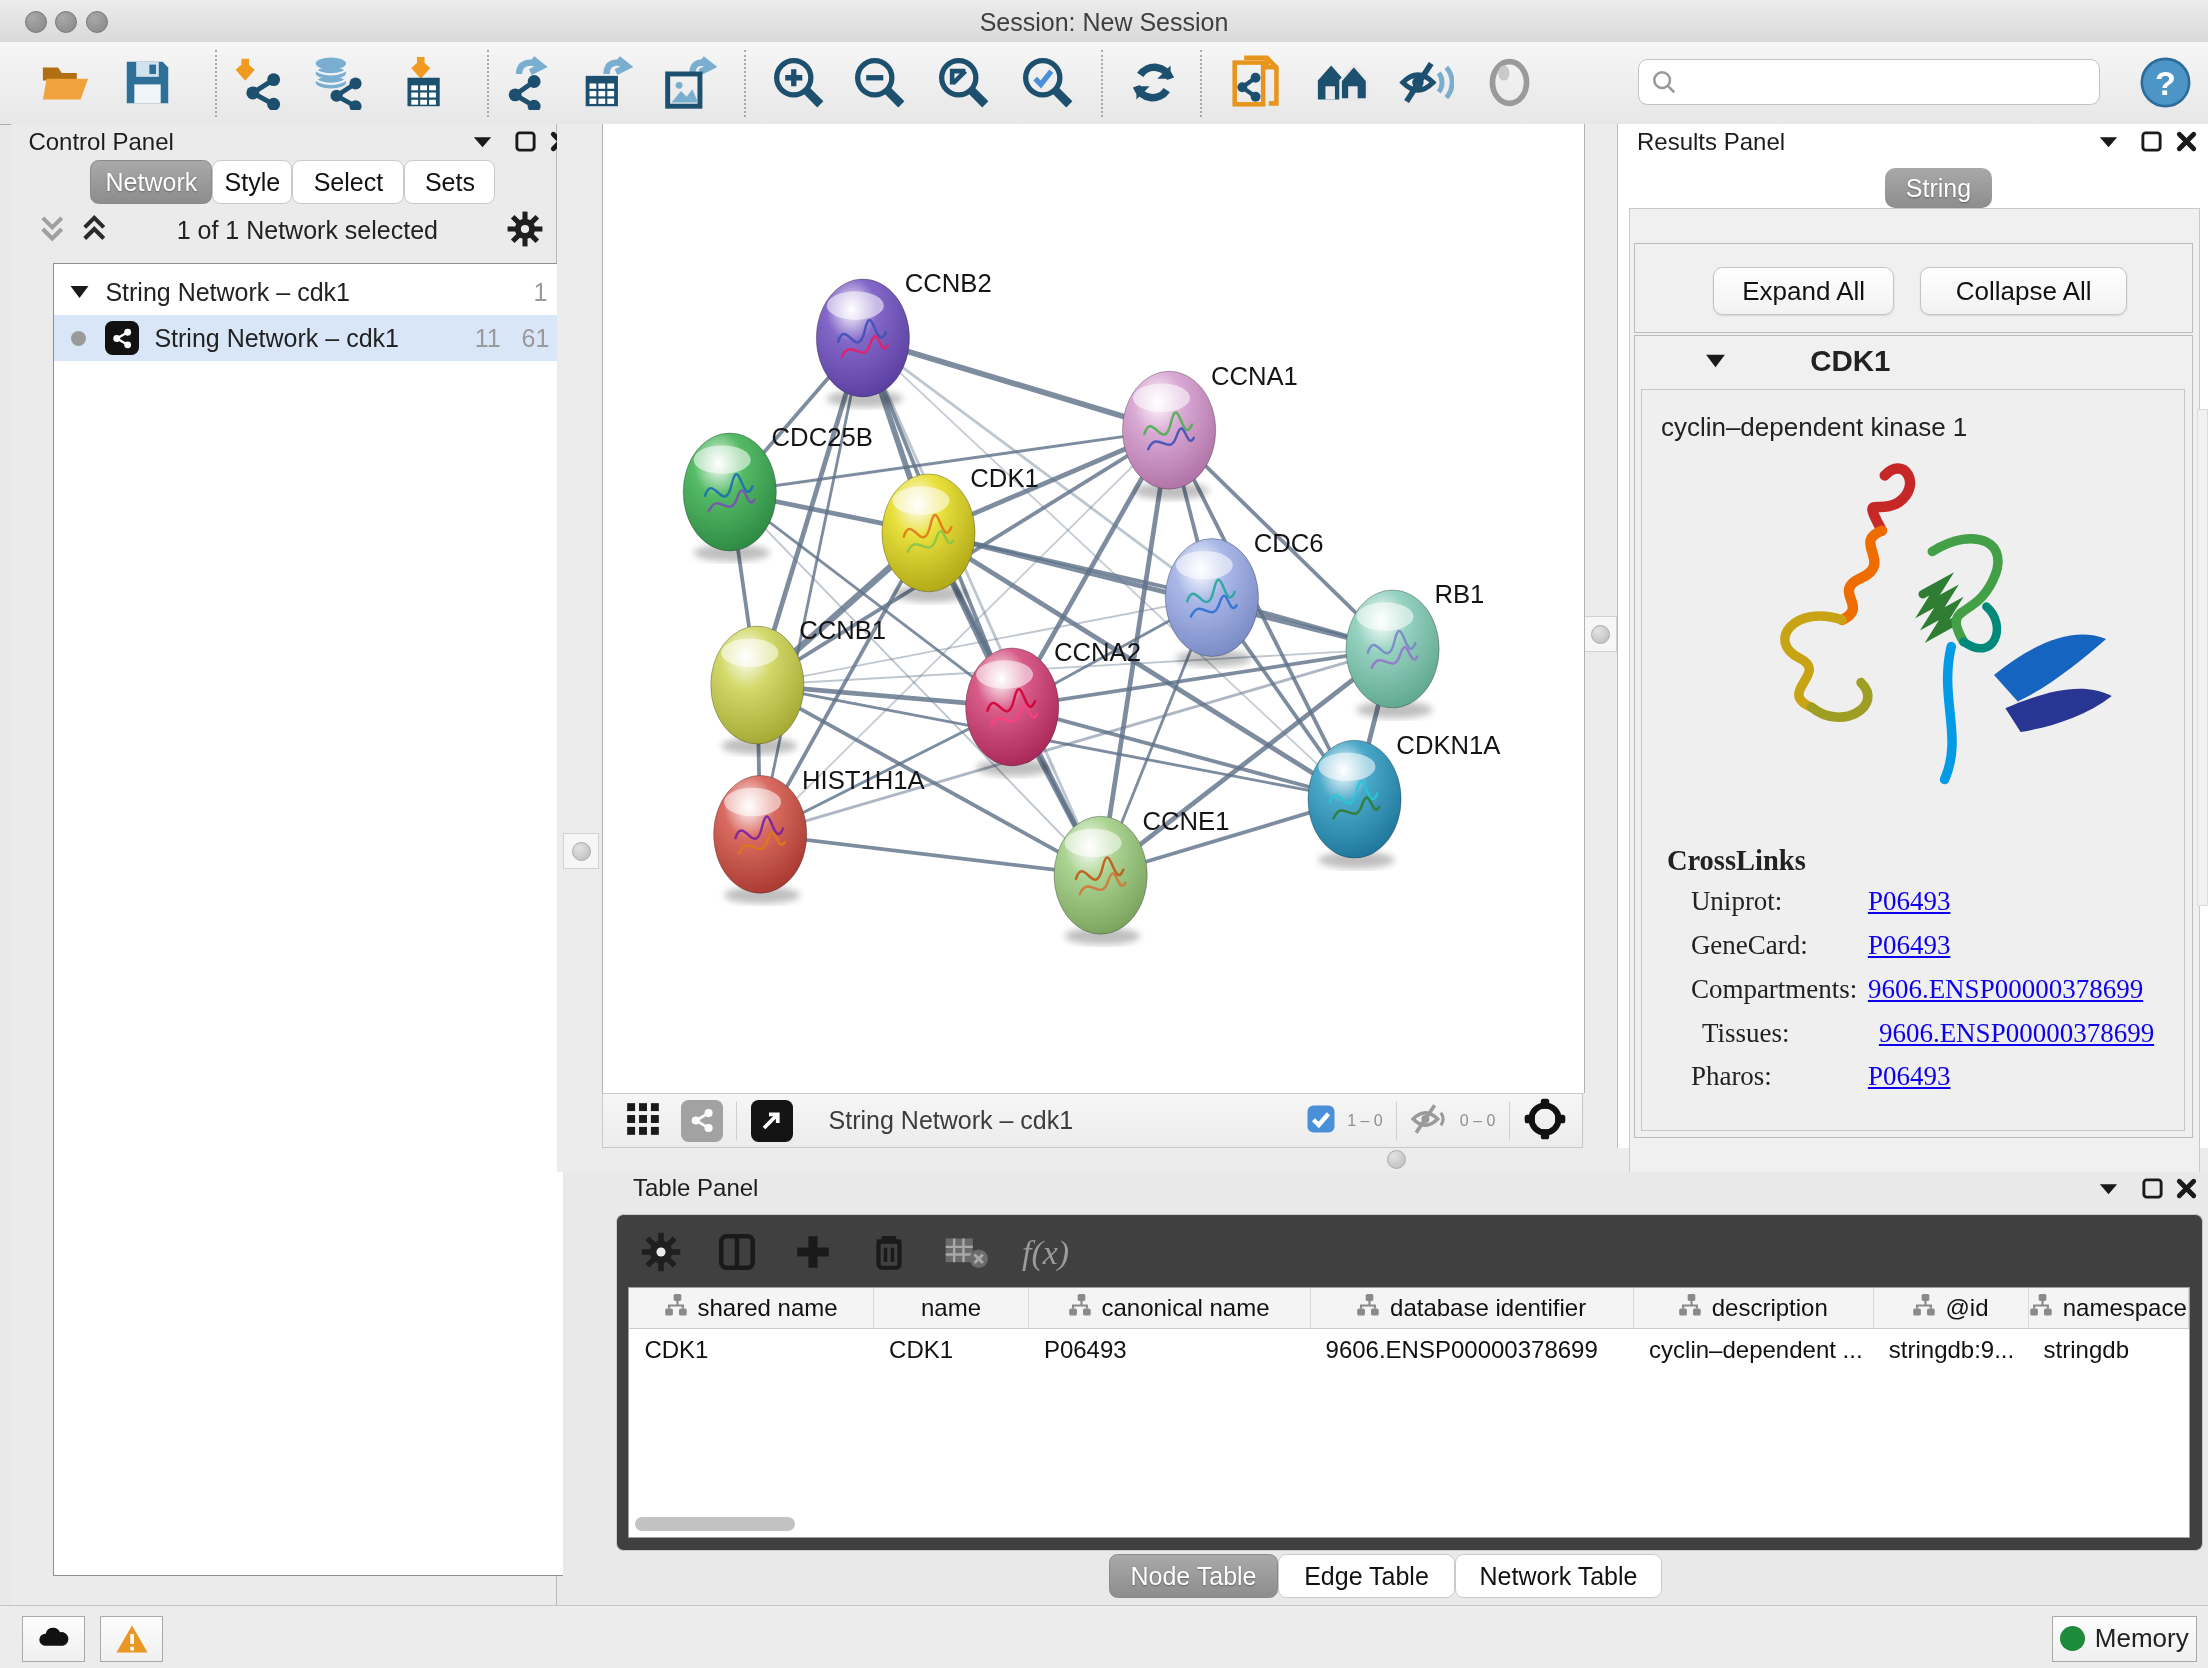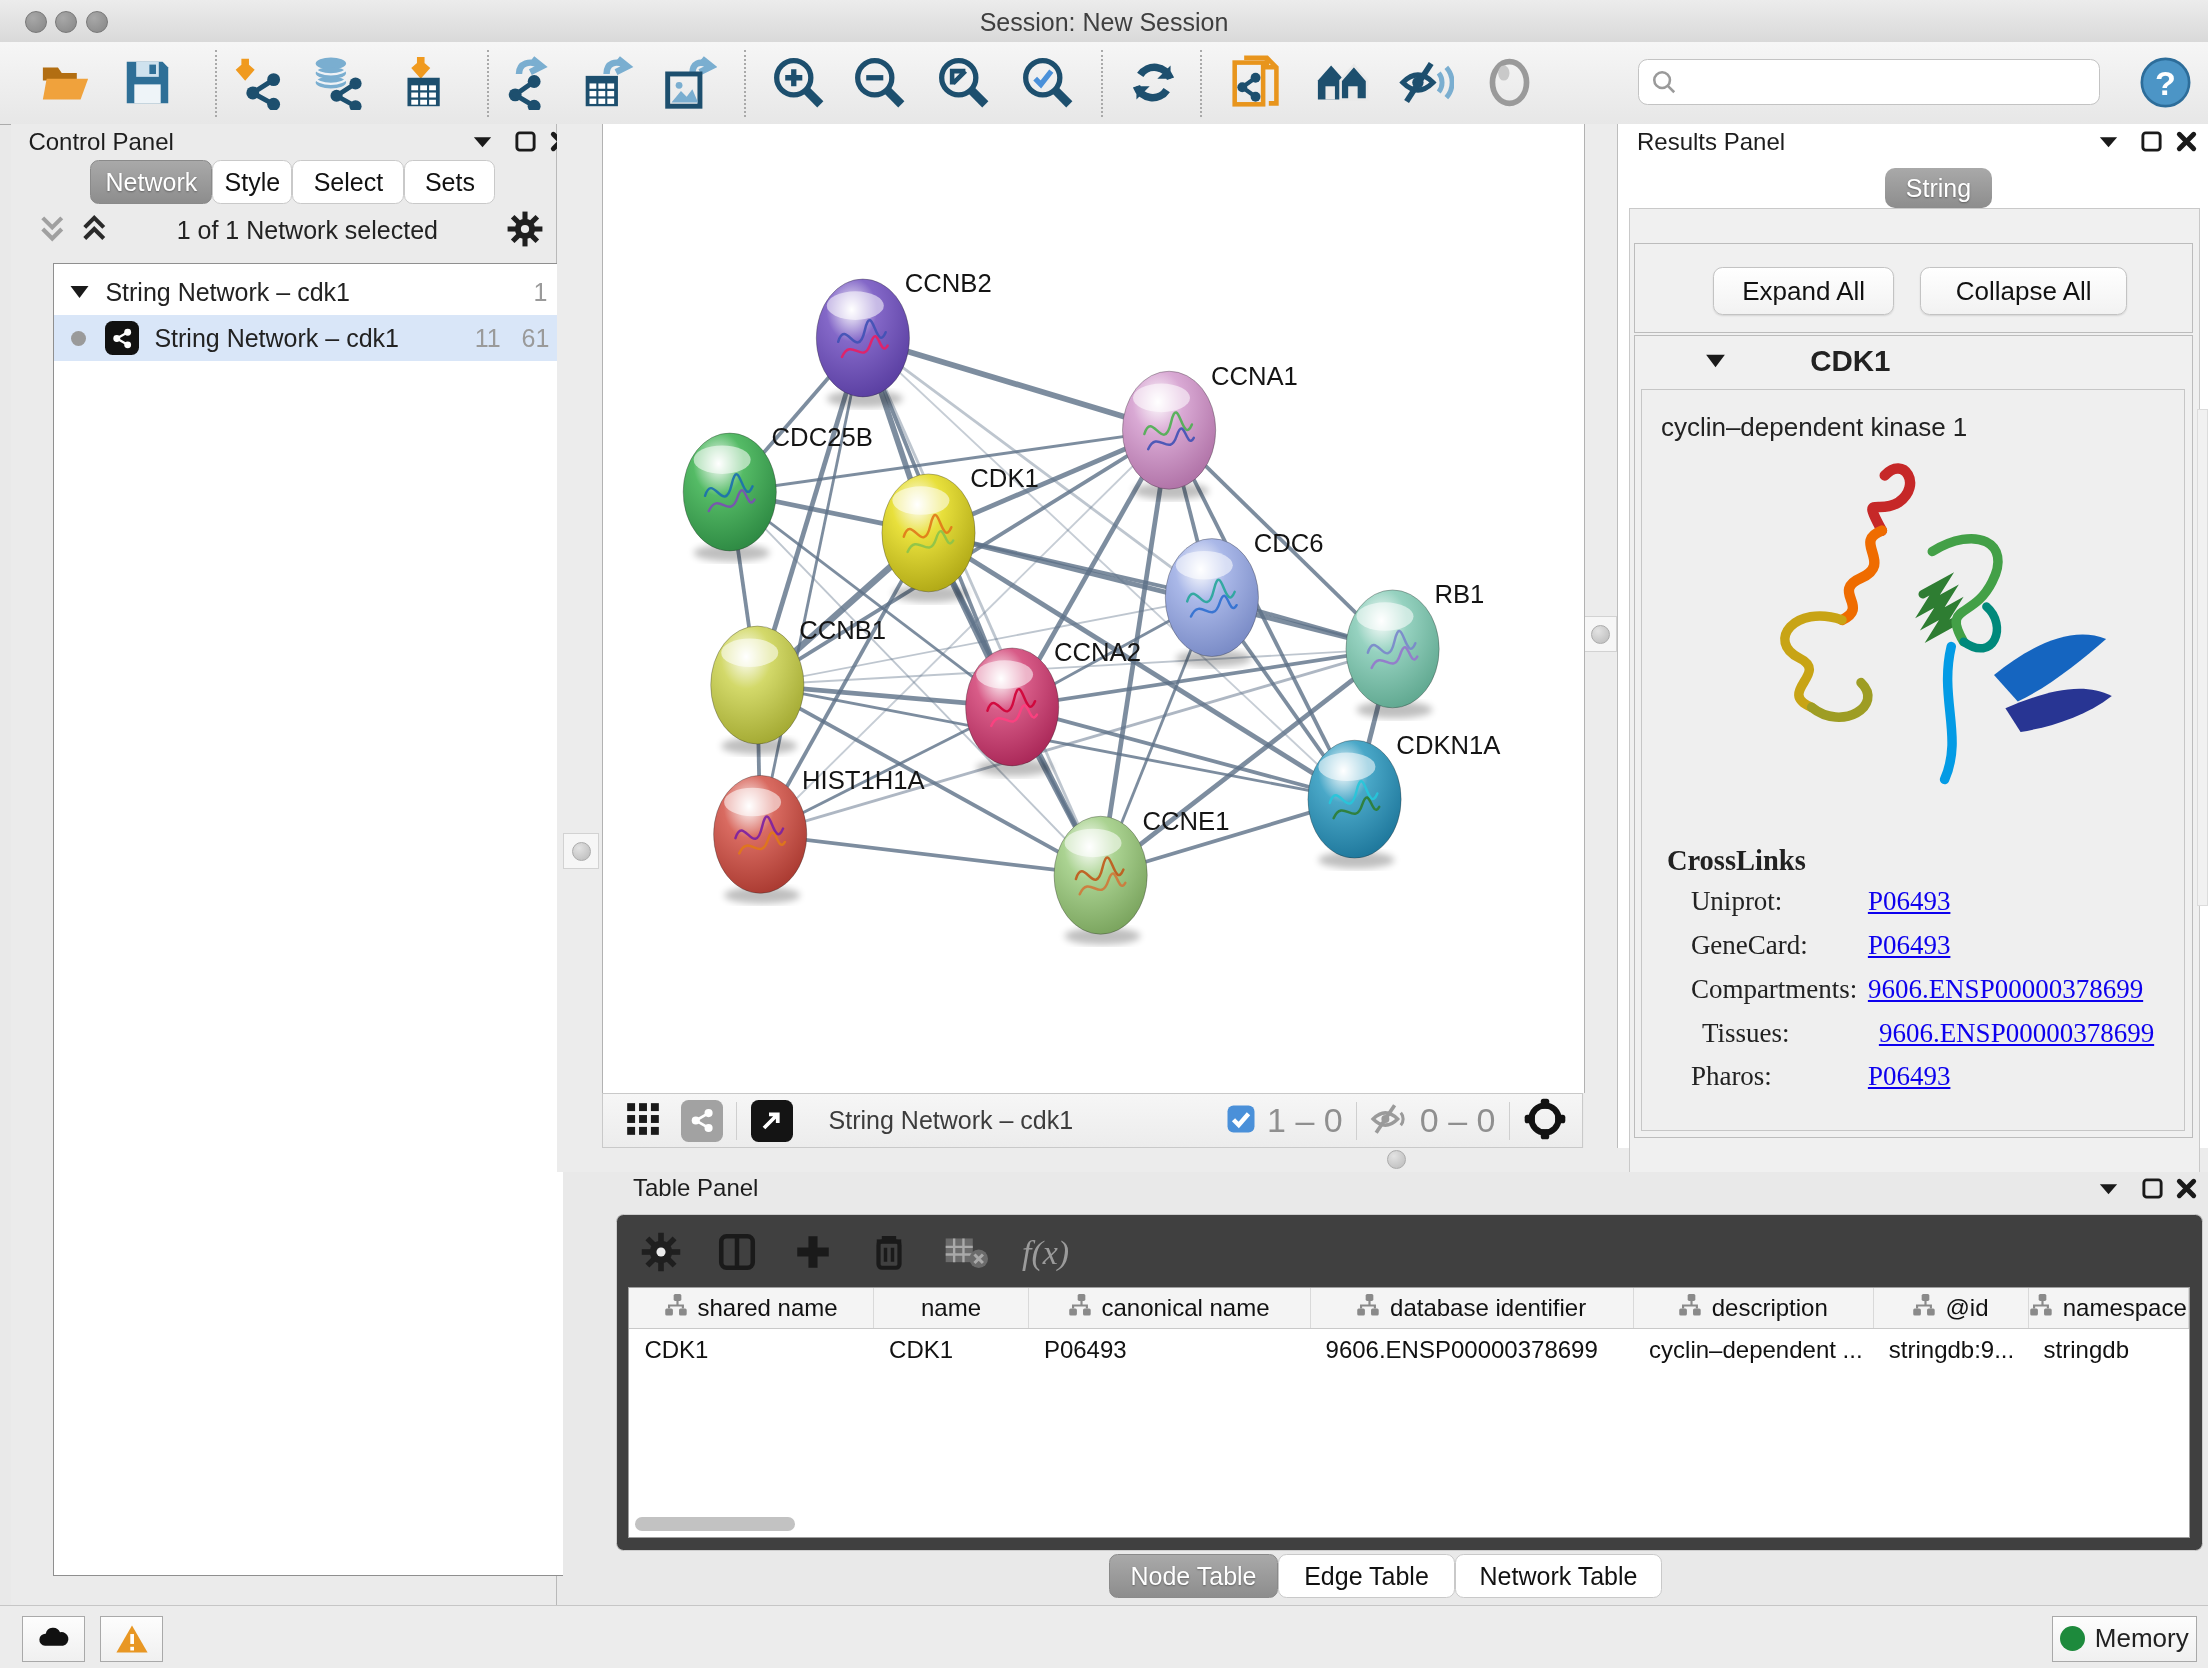--- a/index.html
+++ b/index.html
@@ -43,21 +43,21 @@
   .rowsel{background:#d9e6f8;}
   .sharebtn{border-radius:7.6px;display:inline-flex;align-items:center;justify-content:center;}
   
   .net-canvas{left:602px;top:124px;width:981px;height:969px;background:#fff;
     border-left:1px solid #b2b2b2;border-right:1px solid #b2b2b2;}
   .view-toolbar{left:602px;top:1093px;width:981px;height:55px;
     background:linear-gradient(#f6f6f6,#ececec);border:1px solid #c9c9c9;box-sizing:border-box;
     display:flex;align-items:center;}
   .vt-sep{height:38px;border-left:1.9px solid #cfcfcf;margin:0 13.3px;}
   .vt-text{font-size:25px;color:#3c3c3c;}
-  .vt-gray{font-size:34px;color:#8f8f8f;}
+  .vt-gray{font-size:16px;color:#8f8f8f;}
   .splitter{background:#ececec;}
   .split-handle{position:absolute;width:34px;height:34px;background:#f6f6f6;border:1px solid #d2d2d2;
     display:flex;align-items:center;justify-content:center;}
   .split-dot{width:17px;height:17px;border-radius:50%;
     background:radial-gradient(circle at 35% 30%,#e3e3e3,#b9b9b9);border:1px solid #ababab;}
   
   .results-panel{left:1617px;top:124px;width:592px;height:1024px;background:#fff;
     border-left:1px solid #bdbdbd;}
   .rp-tab{position:absolute;left:235px;top:44px;width:107px;height:40px;
     background:linear-gradient(#a9a9a9,#8d8d8d);color:#fff;border-radius:10px;

